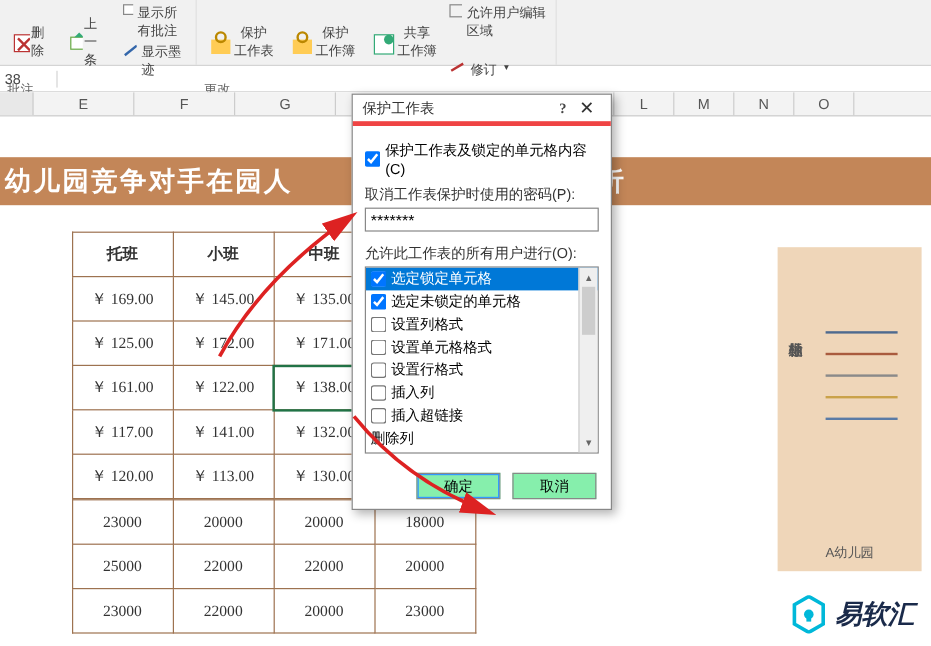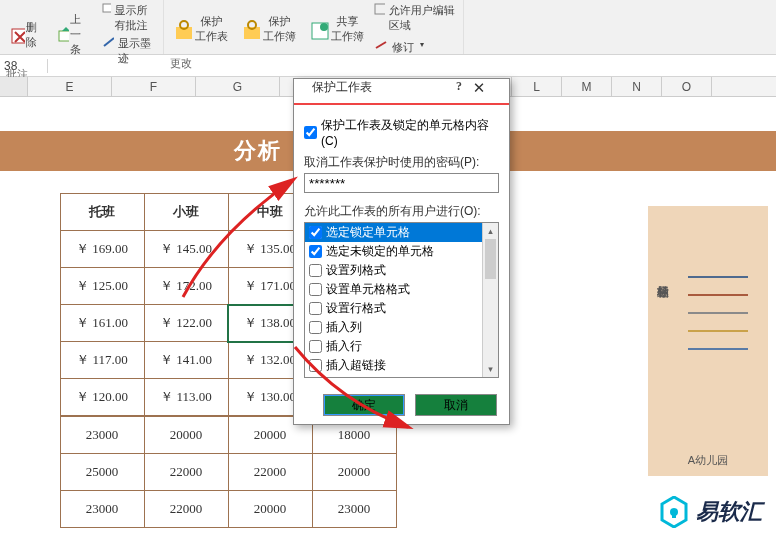--- a/index.html
+++ b/index.html
@@ -39,38 +39,38 @@
 .sumrow td{border-left:none;border-right:none;border-color:#ccc}
 
 
 .chart{position:absolute;right:8px;top:206px;width:120px;height:270px;background:#efd6b9}
 .chart .axl{position:absolute;left:6px;top:70px;writing-mode:vertical-rl;font-size:12px;color:#555}
 .chart .ln{position:absolute;left:40px;height:2px;width:60px}
 .chart .lab{position:absolute;bottom:8px;width:100%;text-align:center;font-size:11px;color:#555}
 
 
 .dlg{position:absolute;left:293px;top:78px;width:217px;background:#fff;border:1px solid #888;box-shadow:3px 3px 8px rgba(0,0,0,.3);font-size:12px}
-.dlg-tit{height:26px;display:flex;padding:0 18px;border-bottom:2px solid #ef4444}
+.dlg-tit{height:26px;display:flex;align-items:center;padding:0 8px;border-bottom:4px solid #ef4444}
 .dlg-tit .t{flex:1;color:#333}
 .dlg-tit .q{width:16px;text-align:center;font-family:serif;font-weight:bold;color:#444}
 .dlg-tit .x{width:24px;text-align:center;font-size:15px;color:#333}
 .dlg-body{padding:8px 10px}
 .chk{display:flex;align-items:center;gap:4px;margin:4px 0}
 .chk input{width:13px;height:13px}
 .lbl{margin:6px 0 2px;color:#333}
 .pwd{width:100%;height:20px;border:1px solid #888;padding:0 4px;font-family:Arial}
 .listbox{border:1px solid #888;height:156px;overflow:hidden;position:relative;margin-top:2px}
 .listbox .sb{position:absolute;right:0;top:0;bottom:0;width:16px;background:#efefef;border-left:1px solid #ccc}
 .listbox .sb .ar{height:16px;text-align:center;font-size:9px;line-height:16px;color:#666}
 .listbox .sb .thumb{position:absolute;top:16px;left:2px;right:2px;height:40px;background:#cdcdcd}
 .li{display:flex;align-items:center;gap:4px;padding:1px 4px}
 .li input{width:13px;height:13px}
 .li.sel{background:#0078d7;color:#fff}
 .dlg-btns{display:flex;justify-content:flex-end;gap:10px;padding:8px 12px}
-.dbtn{width:82px;height:22px;border:1px solid #888;background:#15803d;font-size:12px;cursor:pointer}
+.dbtn{width:70px;height:22px;border:1px solid #888;background:#86efac;font-size:12px;cursor:pointer}
 .dbtn.def{outline:1px solid #3399ff;outline-offset:-2px}
 
 
 .arrow{position:absolute;pointer-events:none}
 .arrow svg{overflow:visible}
 
 
 .logo{position:absolute;right:14px;bottom:10px;display:flex;align-items:center;gap:8px;color:#1a2a4a}
 .logo .hex{width:28px;height:32px;position:relative}
 .logo .hex svg{width:28px;height:32px}
@@ -132,21 +132,21 @@
 工作簿</span>
         </div>
       <div class="rib-btn">
           <svg class="bigicon">
             <rect x="2" y="6" width="16" height="16" fill="#fff" stroke="#3a7"></rect>
             <circle cx="14" cy="10" r="4" fill="#3a7"></circle>
           </svg>
           <span style="white-space:pre;text-align:center">共享
 工作簿</span>
         </div>
-      <div style="display:flex;flex-direction:column;gap:5px">
+      <div style="display:flex;flex-direction:column;gap:16px">
         <div class="rib-small">
             <svg class="smicon">
               <rect x="1" y="1" width="12" height="10" fill="none" stroke="#888"></rect>
             </svg>
             <span>允许用户编辑区域</span>
           </div>
         <div class="rib-small">
             <svg class="smicon">
               <path d="M2 8 L12 2" stroke="#b33" stroke-width="2"></path>
             </svg>
@@ -171,20 +171,21 @@
     <div class="c">G</div>
     <div class="c" style="width:232px"></div>
     <div class="c" style="width:50px">L</div>
     <div class="c" style="width:50px">M</div>
     <div class="c" style="width:50px">N</div>
     <div class="c" style="width:50px">O</div>
   </div>
 
   <div style="height:34px"></div>
   <div class="title-band">
+    <span>幼儿园竞争对手在园人</span>
     <span style="width:230px"></span>
     <span>分析</span>
   </div>
   <div style="height:22px"></div>
 
   <table class="data">
     <thead>
         <tr>
       <td class="hidecol"></td>
       <td>托班</td>
@@ -306,24 +307,20 @@
           <div class="li">
             <input type="checkbox" style="">
             <span>设置行格式</span>
           </div>
           <div class="li">
             <input type="checkbox" style="">
             <span>插入列</span>
           </div>
           <div class="li">
             <input type="checkbox" style="">
-            <span>插入行</span>
-          </div>
-          <div class="li">
-            <input type="checkbox" style="">
             <span>插入超链接</span>
           </div>
           <div class="li">
             <span>删除列</span>
           </div>
         </div>
       <div class="sb">
         <div class="ar">▴</div>
         <div class="thumb"></div>
         <div class="ar" style="position:absolute;bottom:0;width:100%">▾</div>

